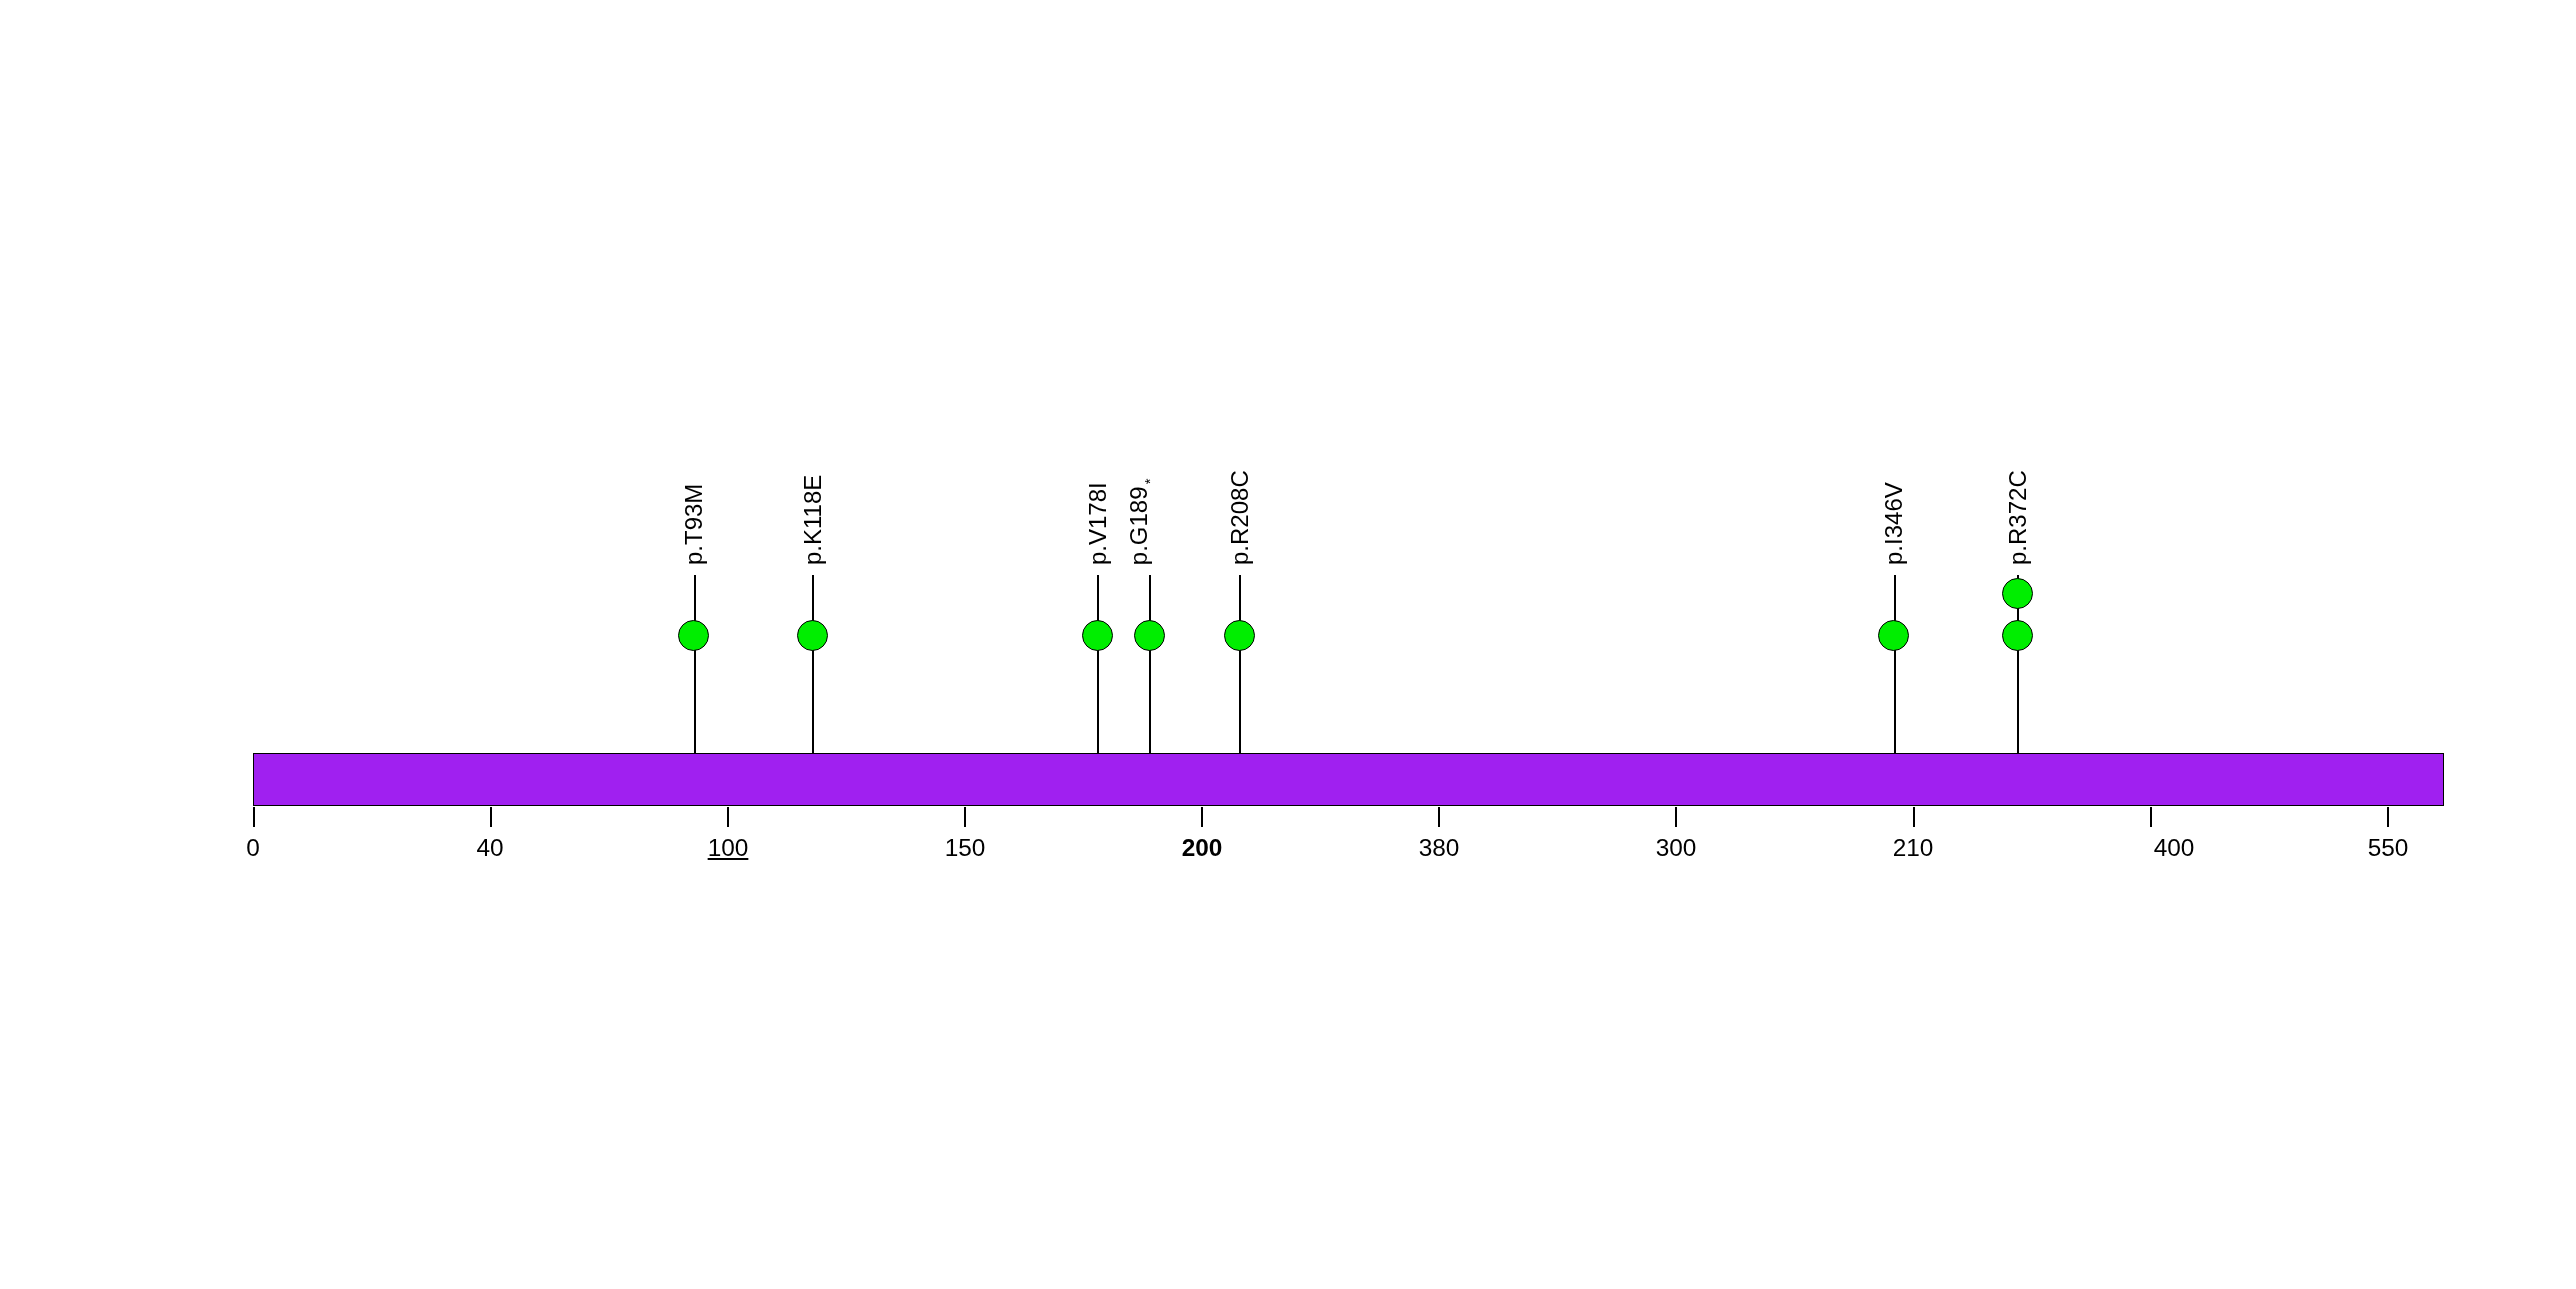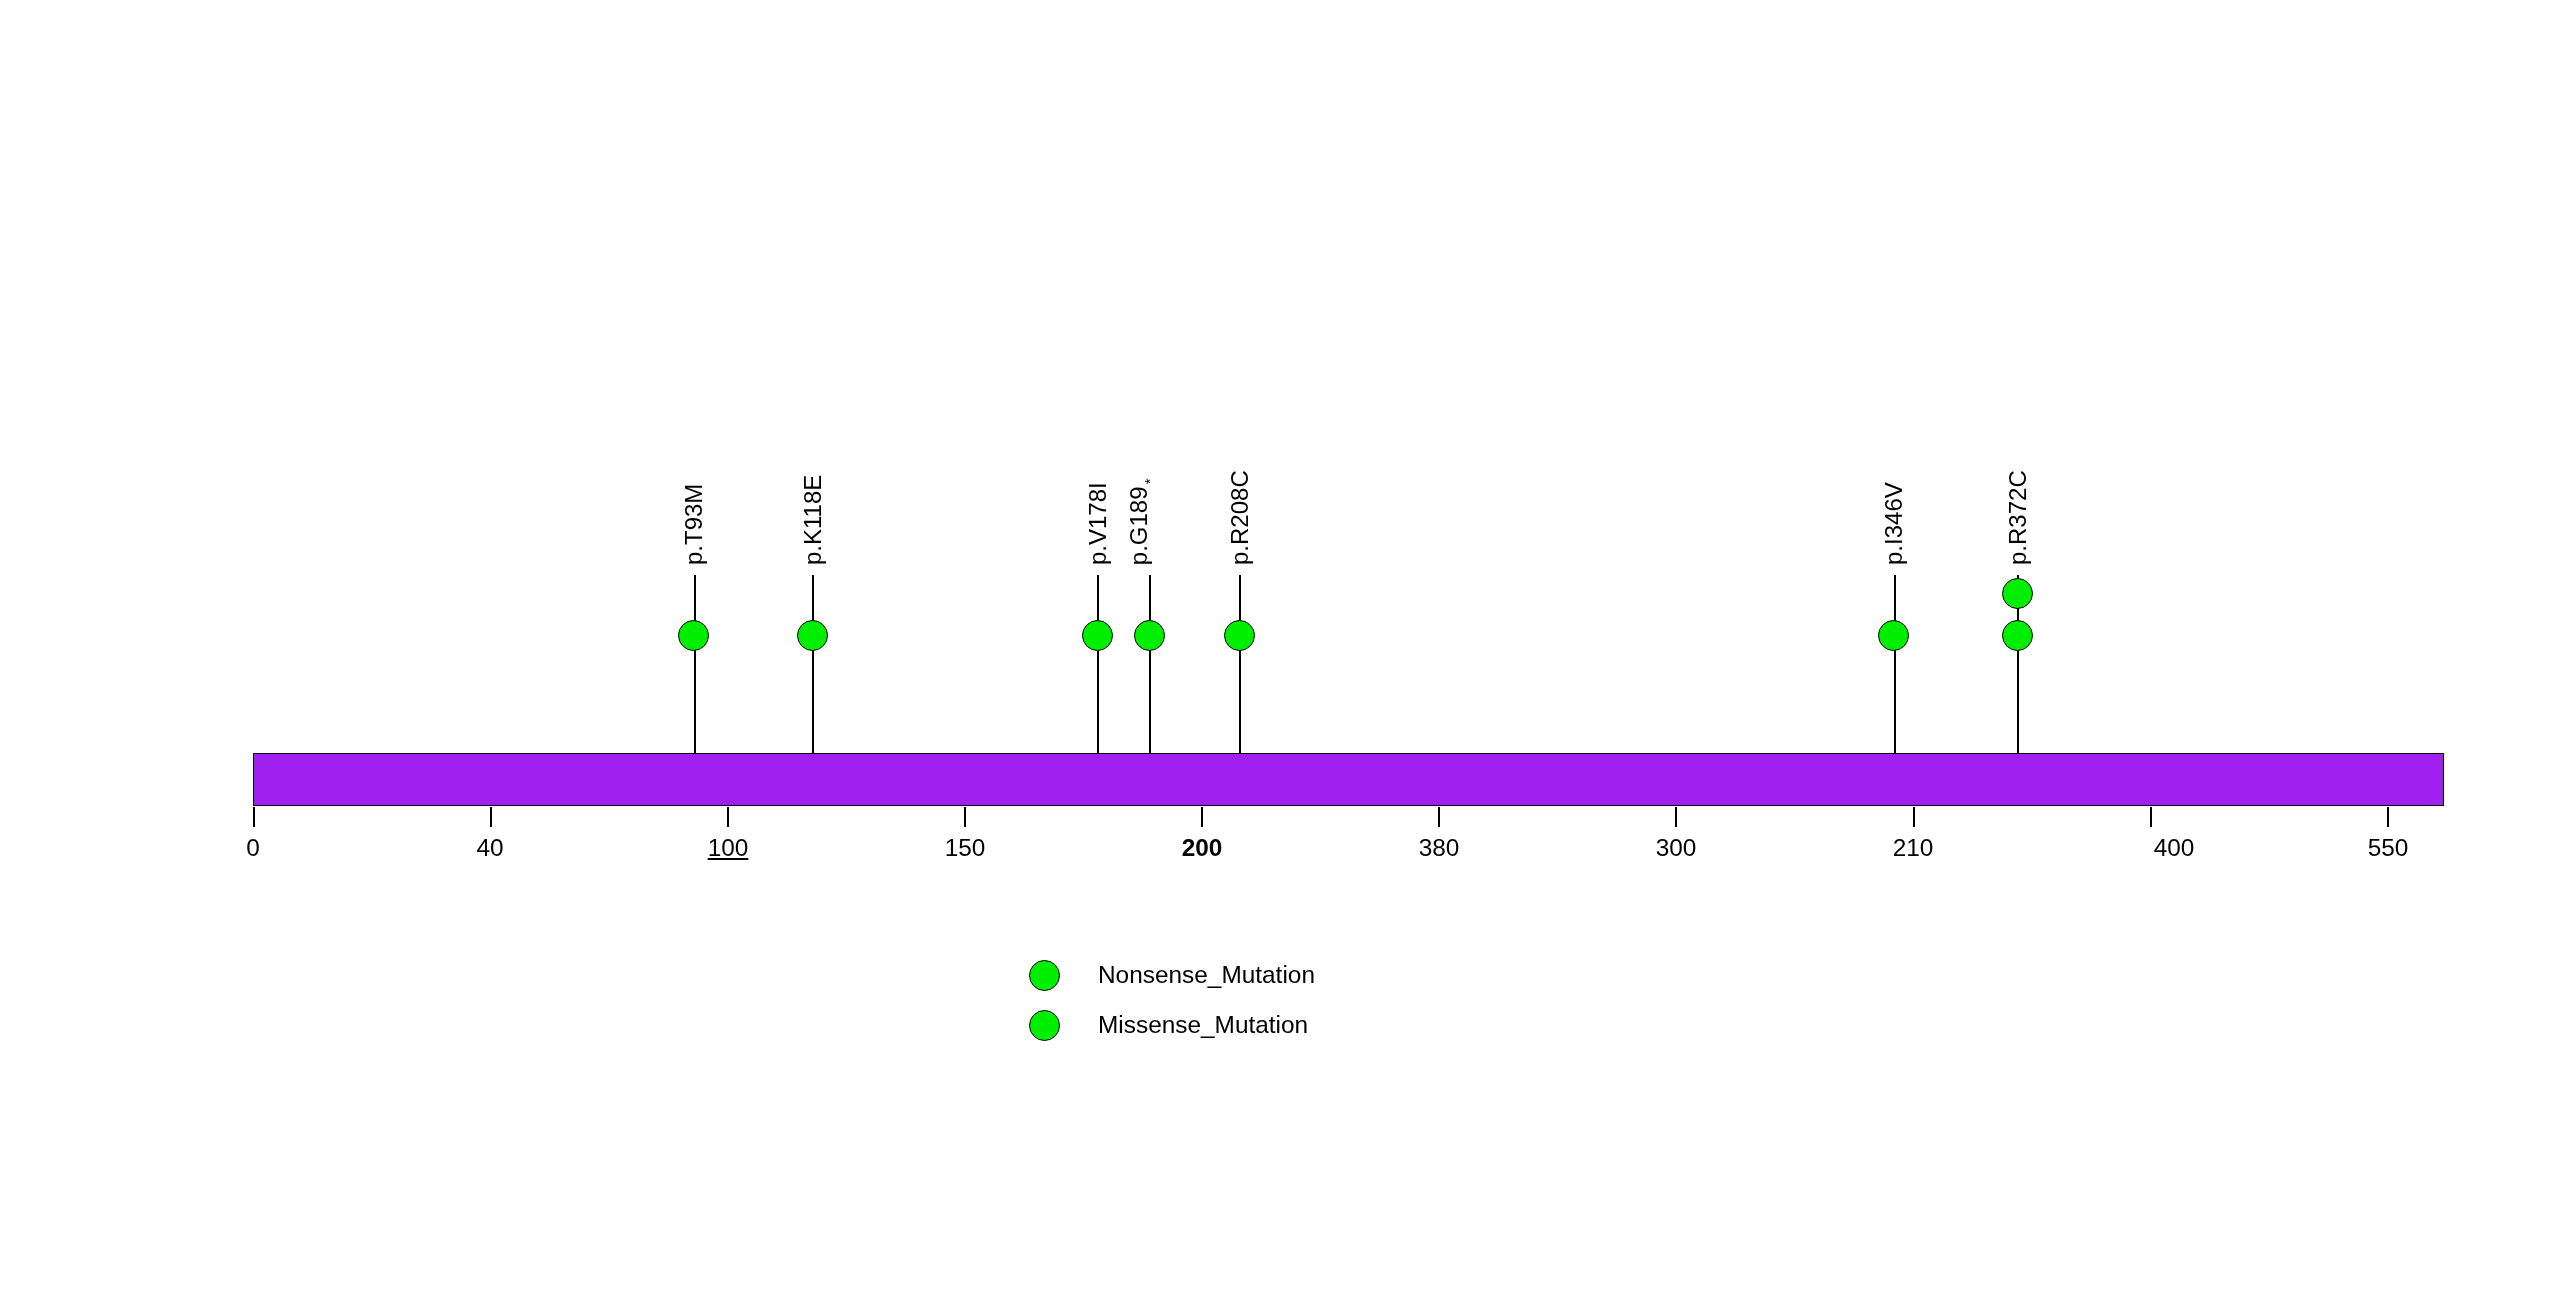--- a/index.html
+++ b/index.html
@@ -161,24 +161,14 @@
       <div class="x-tick" style="left: 1675px;"></div>
       <div class="x-tick-label" style="left: 1676px;">300</div>
       <div class="x-tick" style="left: 1913px;"></div>
       <div class="x-tick-label" style="left: 1913px;">210</div>
       <div class="x-tick" style="left: 2150px;"></div>
       <div class="x-tick-label" style="left: 2151px; margin-left: 23px;">400</div>
       <div class="x-tick" style="left: 2387px;"></div>
       <div class="x-tick-label" style="left: 2388px;">550</div>
     </div>
 
-  <div class="legend">
-    <div class="legend-row">
-      <span class="legend-dot" style="background: rgb(0, 238, 0);"></span>
-      <span class="legend-label">Nonsense_Mutation</span>
-    </div>
-    <div class="legend-row">
-      <span class="legend-dot" style="background: rgb(0, 238, 0);"></span>
-      <span class="legend-label">Missense_Mutation</span>
-    </div>
-  </div>
 </div>
 
 
 </body></html>

